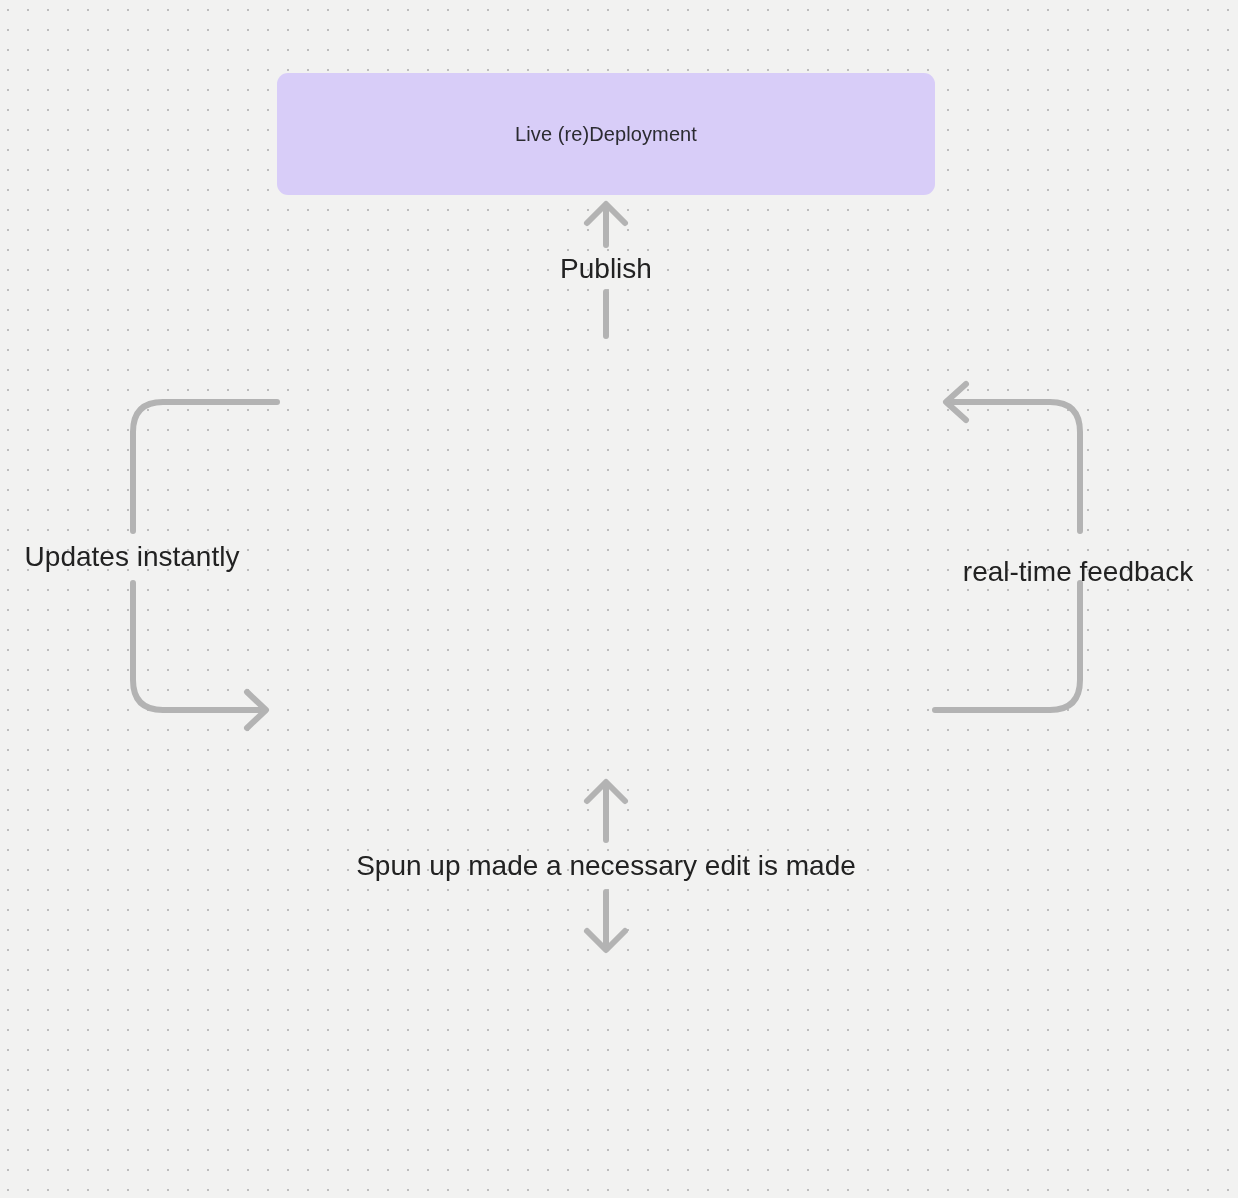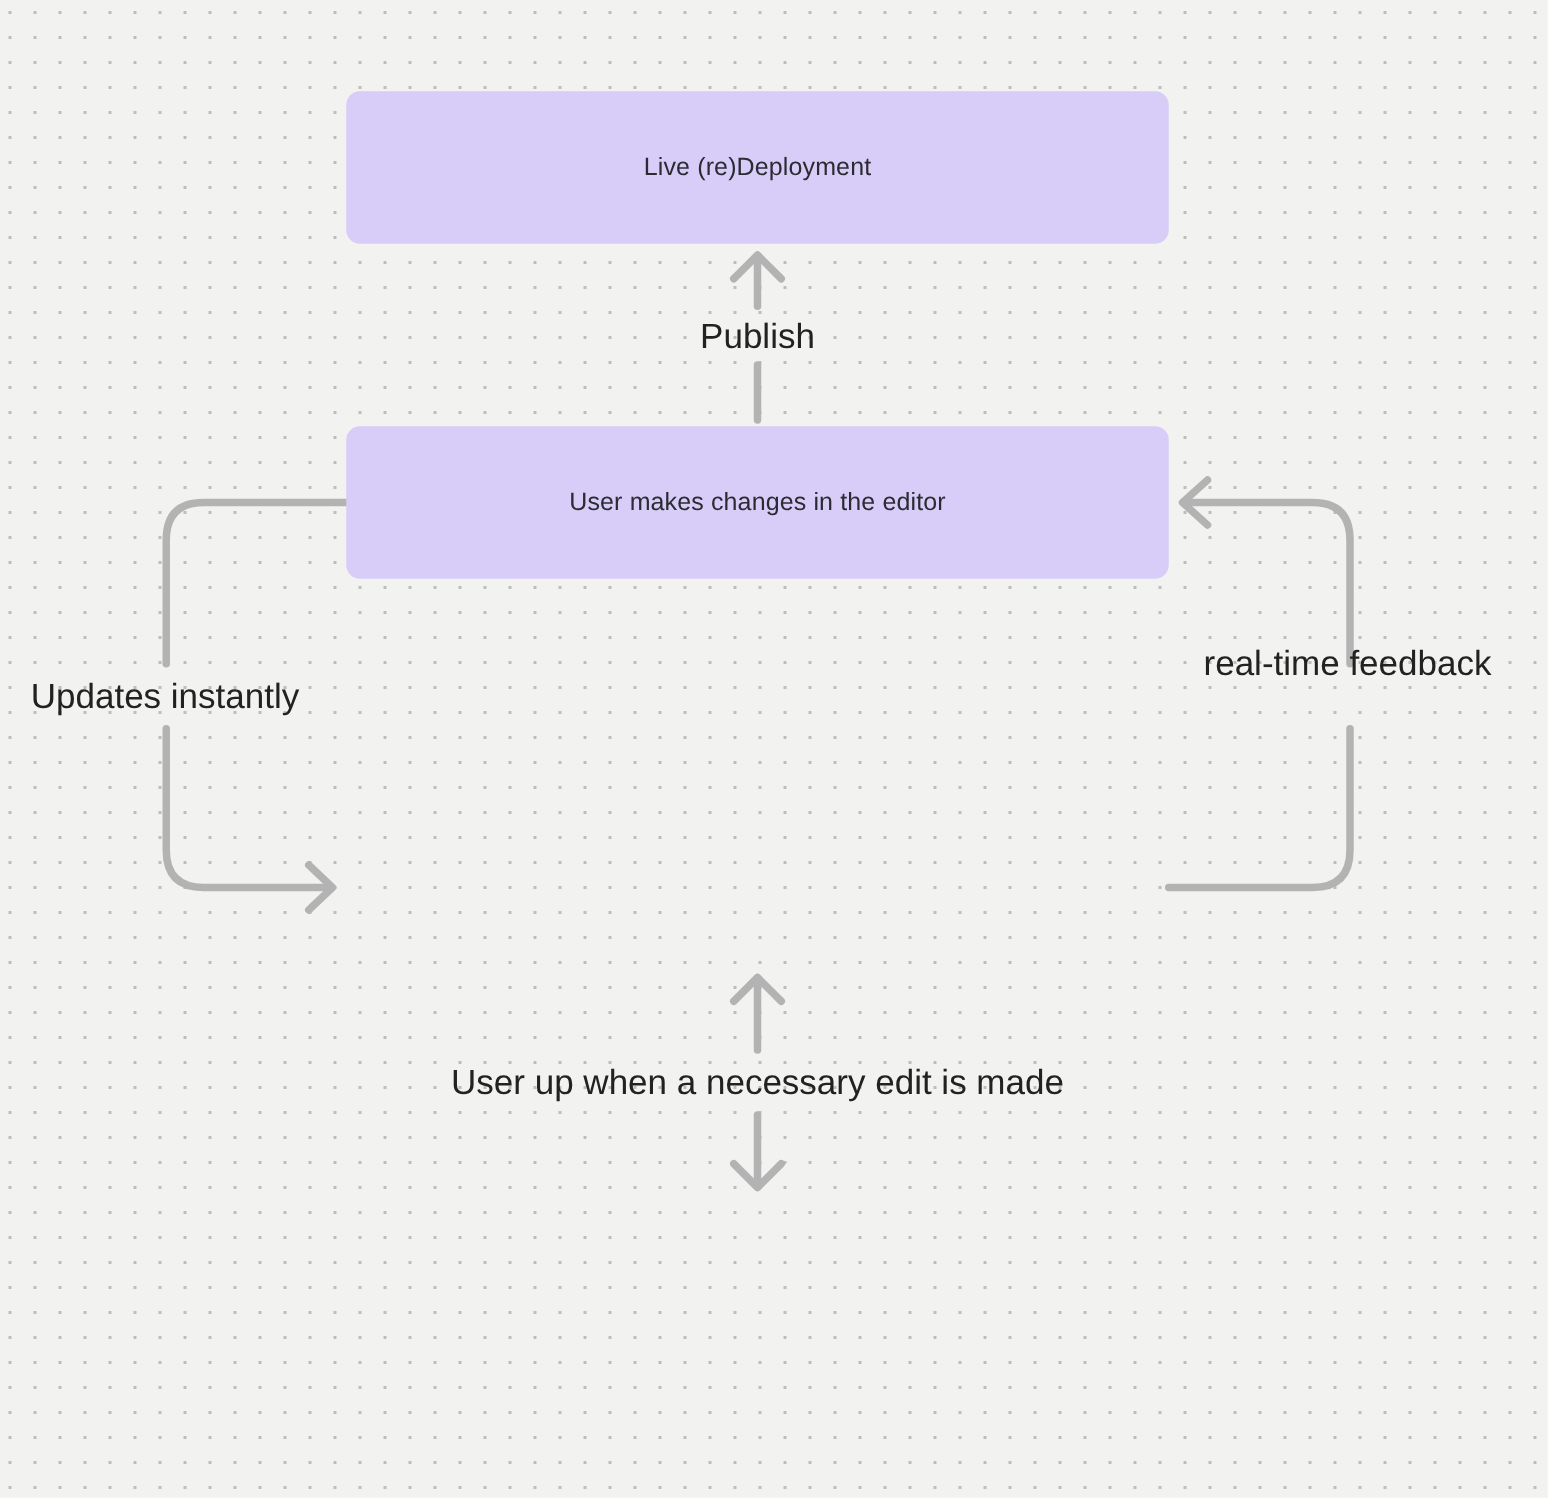--- a/index.html
+++ b/index.html
@@ -34,21 +34,21 @@
   .n0{top:73px}.n1{top:341px}.n2{top:650px}.n3{top:958px}
   .edge-label{
     position:absolute;
     transform:translate(-50%,-50%);
     font-size:28px;
     color:var(--label-text,#222222);
     white-space:nowrap;
   }
   .l-publish{left:606px;top:269px}
   .l-updates{left:132px;top:557px}
-  .l-feedback{left:1078px;top:531px}
+  .l-feedback{left:1078px;top:572px}
   .l-spunup{left:606px;top:866px}
 </style>
 </head>
 <body>
 
 <div class="canvas">
 
   <svg class="connectors" width="1238" height="1198" viewBox="0 0 1238 1198" aria-hidden="true">
 
     <g>
@@ -73,22 +73,19 @@
       <path d="M606 840 L606 787"></path>
       <path d="M587 801 L606 782 L625 801"></path>
       <path d="M606 892 L606 945"></path>
       <path d="M587 931 L606 950 L625 931"></path>
     </g>
   </svg>
 
   <div class="node n0">
     <span class="node-label">Live (re)Deployment</span>
   </div>
-  <div class="node n1">
-    <span class="node-label">User makes changes in the editor</span>
-  </div>
 
   <div class="edge-label l-publish">Publish</div>
   <div class="edge-label l-updates">Updates instantly</div>
   <div class="edge-label l-feedback">real-time feedback</div>
-  <div class="edge-label l-spunup">User up when a necessary edit is made</div>
+  <div class="edge-label l-spunup">Spun up made a necessary edit is made</div>
 
 </div>
 
 </body></html>

